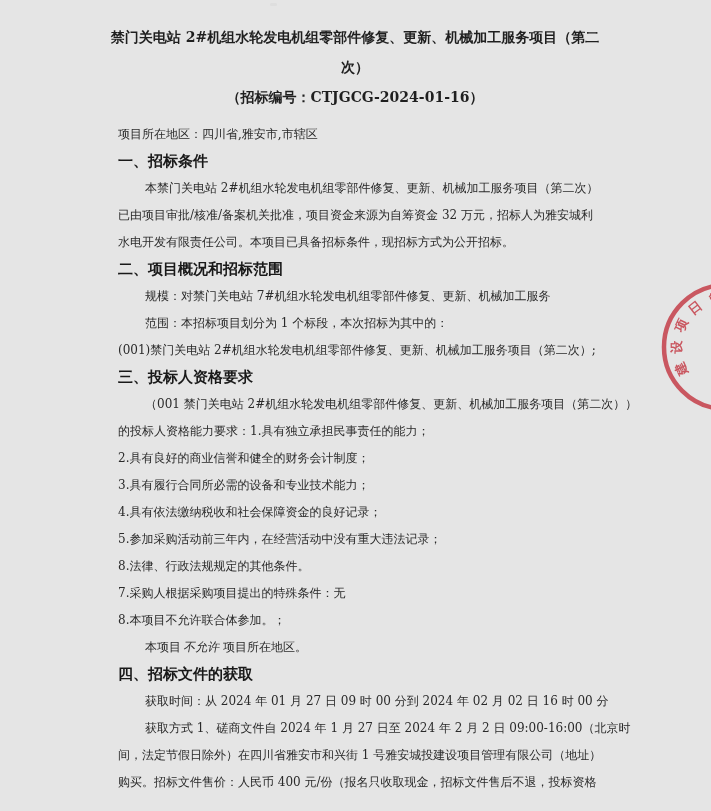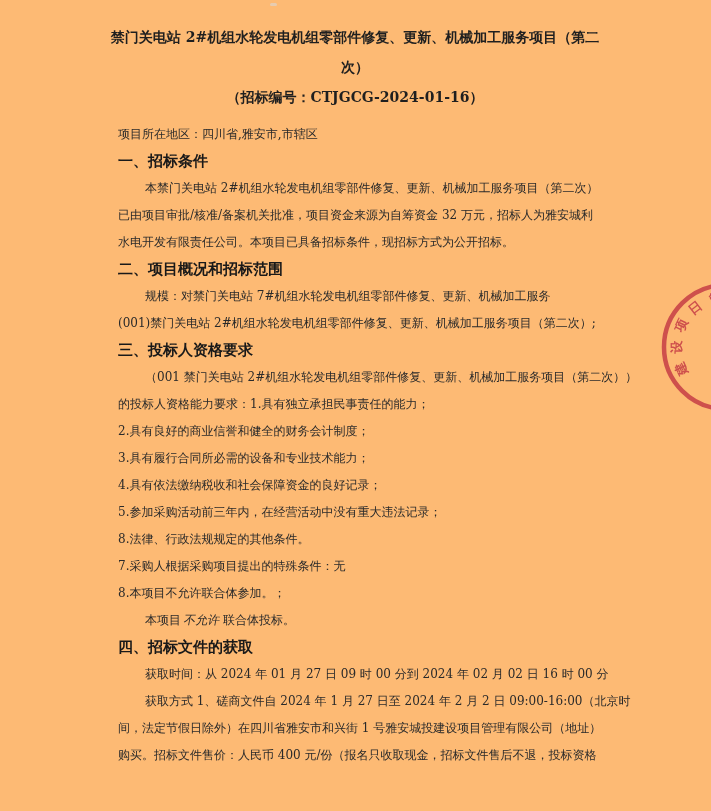--- a/index.html
+++ b/index.html
@@ -1,19 +1,19 @@
 <!DOCTYPE html>
 <html><head>
 <meta charset="utf-8">
 <style>
   html,body{margin:0;padding:0;}
   body{width:711px;height:811px;overflow:hidden;}
   .page{
     position:relative;width:711px;height:811px;
-    background:#fdba74;
+    background:#e5e5e5;
     color:#262626;
     font-family:"DejaVu Serif","Liberation Serif",serif;
     overflow:hidden;
   }
   .titlebox{position:absolute;left:105px;top:22px;width:500px;}
   .title-line{
     line-height:30px;font-size:14px;font-weight:bold;text-align:center;
     white-space:nowrap;color:#1f1f1f;
   }
   .content{position:absolute;left:118px;top:104px;width:478px;}
@@ -44,33 +44,34 @@
   <div class="content">
     <div class="ln first">项目所在地区：四川省,雅安市,市辖区</div>
 
     <div class="hd">一、招标条件</div>
     <div class="ln ind">本禁门关电站 2#机组水轮发电机组零部件修复、更新、机械加工服务项目（第二次）</div>
     <div class="ln">已由项目审批/核准/备案机关批准，项目资金来源为自筹资金 32 万元，招标人为雅安城利</div>
     <div class="ln">水电开发有限责任公司。本项目已具备招标条件，现招标方式为公开招标。</div>
 
     <div class="hd">二、项目概况和招标范围</div>
     <div class="ln ind">规模：对禁门关电站 7#机组水轮发电机组零部件修复、更新、机械加工服务</div>
+    <div class="ln ind">范围：本招标项目划分为 1 个标段，本次招标为其中的：</div>
     <div class="ln">(001)禁门关电站 2#机组水轮发电机组零部件修复、更新、机械加工服务项目（第二次）;</div>
 
     <div class="hd">三、投标人资格要求</div>
     <div class="ln ind">（001 禁门关电站 2#机组水轮发电机组零部件修复、更新、机械加工服务项目（第二次））</div>
     <div class="ln">的投标人资格能力要求：1.具有独立承担民事责任的能力；</div>
     <div class="ln">2.具有良好的商业信誉和健全的财务会计制度；</div>
     <div class="ln">3.具有履行合同所必需的设备和专业技术能力；</div>
     <div class="ln">4.具有依法缴纳税收和社会保障资金的良好记录；</div>
     <div class="ln">5.参加采购活动前三年内，在经营活动中没有重大违法记录；</div>
     <div class="ln">8.法律、行政法规规定的其他条件。</div>
     <div class="ln">7.采购人根据采购项目提出的特殊条件：无</div>
     <div class="ln">8.本项目不允许联合体参加。；</div>
-    <div class="ln ind"><span>本项目</span><span class="em-oblique">不允许</span><span>联合体投标。</span></div>
+    <div class="ln ind"><span>本项目</span><span class="em-oblique">不允许</span><span>项目所在地区。</span></div>
 
     <div class="hd">四、招标文件的获取</div>
     <div class="ln ind">获取时间：从 2024 年 01 月 27 日 09 时 00 分到 2024 年 02 月 02 日 16 时 00 分</div>
     <div class="ln ind">获取方式 1、磋商文件自 2024 年 1 月 27 日至 2024 年 2 月 2 日 09:00-16:00（北京时</div>
     <div class="ln">间，法定节假日除外）在四川省雅安市和兴街 1 号雅安城投建设项目管理有限公司（地址）</div>
     <div class="ln">购买。招标文件售价：人民币 400 元/份（报名只收取现金，招标文件售后不退，投标资格</div>
   </div>
 
   <svg class="stamp" width="120" height="145" viewBox="0 0 120 145">
     <circle cx="135" cy="72" r="62" fill="none" stroke="#c43944" stroke-width="4.5"></circle>

